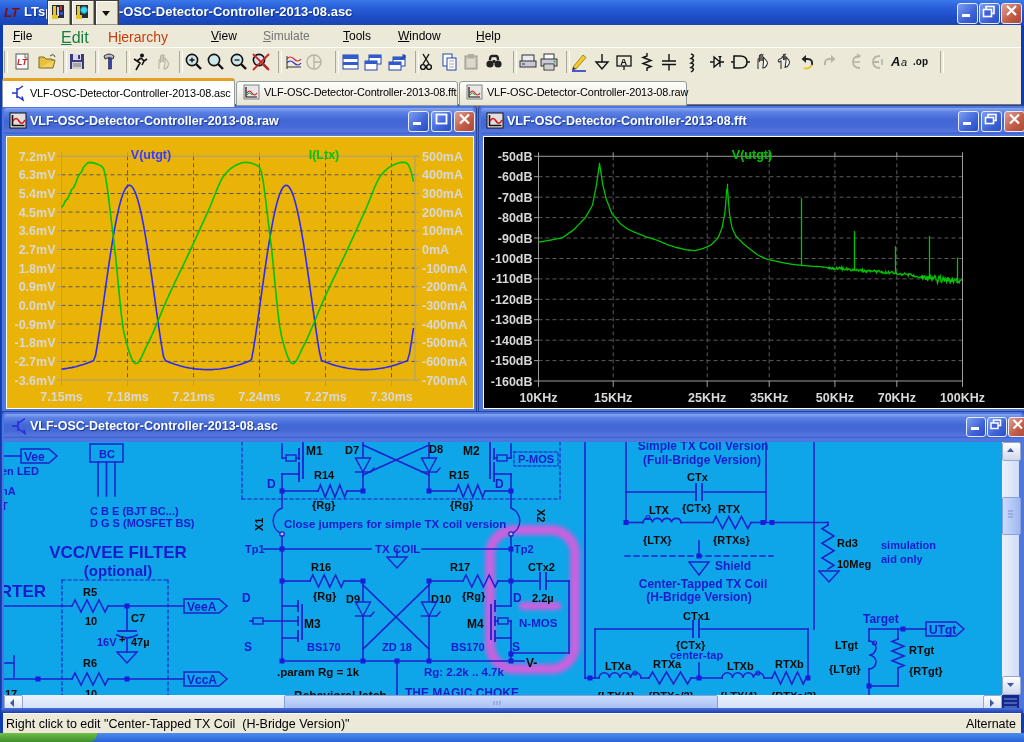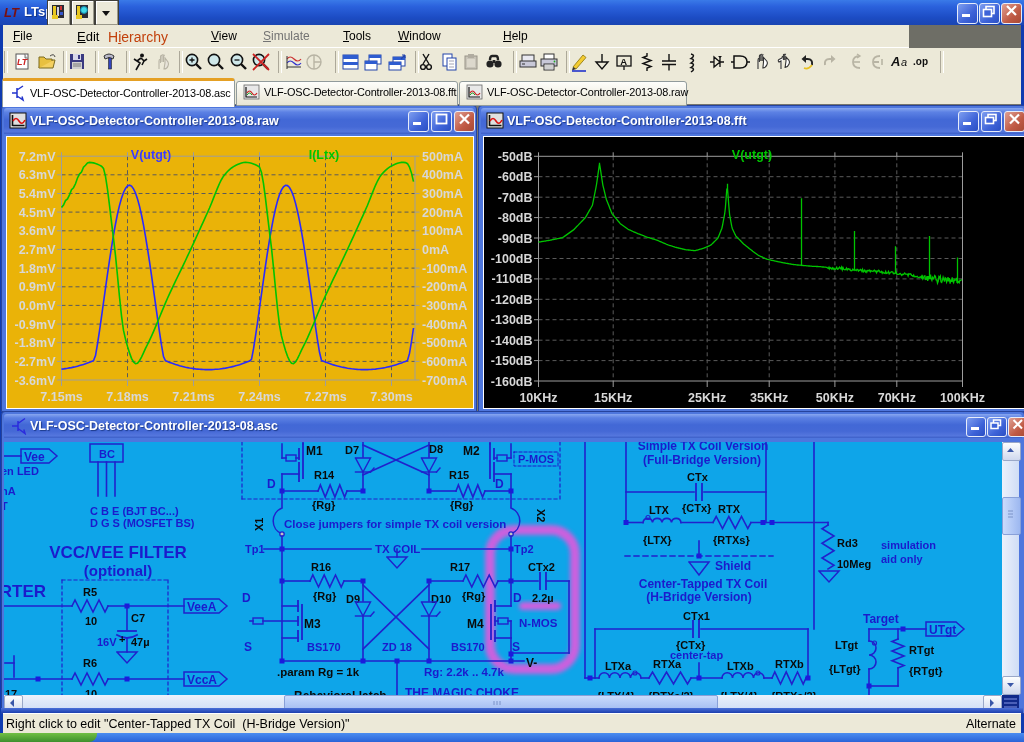--- a/index.html
+++ b/index.html
@@ -13,20 +13,21 @@
 .wbtn.cls{background:linear-gradient(135deg,#dfa093 0%,#c05a45 60%,#a84a35 100%)}
 svg text{font-family:"Liberation Sans",sans-serif}
 </style></head><body>
 <div class="abs" style="left:0;top:0;width:3px;height:742px;background:#0f3bb0"></div>
 <div class="abs" style="left:1021px;top:0;width:3px;height:742px;background:#0f3bb0"></div>
 <div class="abs" style="left:0;top:0;width:1024px;height:25px;background:linear-gradient(180deg,#3a7ae8 0%,#2b62dd 25%,#1c4cc4 70%,#1a45b2 100%)">
     <svg class="abs" style="left:4px;top:4px" width="17" height="17">
       <text x="0" y="13" font-size="13" font-style="italic" font-weight="bold" fill="#7a1010">LT</text>
     </svg>
     <div class="abs" style="left:24px;top:4px;color:#fff;font-weight:bold;font-size:13px;text-shadow:1px 1px 1px #103080">LTsp</div>
+    <div class="abs" style="left:119px;top:4px;color:#fff;font-weight:bold;font-size:13px;text-shadow:1px 1px 1px #103080">-OSC-Detector-Controller-2013-08.asc</div>
     <div class="abs" style="left:47px;top:0;width:22px;height:24px;background:#ece9d8;border:1px solid #403f3a;box-shadow:inset -1px -1px 0 #9a988a,inset 1px 1px 0 #fff"><svg width="20" height="22">
         <rect x="4" y="4" width="12" height="13" fill="#2a2a34"></rect>
         <rect x="5" y="5" width="3" height="11" fill="#e8c820"></rect>
         <rect x="9" y="6" width="2" height="9" fill="#d0d0e0"></rect>
         <rect x="12" y="5" width="2" height="4" fill="#cc3333"></rect>
         <rect x="12" y="11" width="3" height="3" fill="#3355cc"></rect>
         <rect x="4" y="14" width="6" height="4" fill="#e8c820"></rect>
       </svg></div>
     <div class="abs" style="left:71px;top:0;width:22px;height:24px;background:#ece9d8;border:1px solid #403f3a;box-shadow:inset -1px -1px 0 #9a988a,inset 1px 1px 0 #fff"><svg width="20" height="22">
         <rect x="4" y="4" width="12" height="13" fill="#2a2a34"></rect>
@@ -41,29 +42,29 @@
         <rect x="3" y="10" width="8" height="3" fill="#fff"></rect>
       </svg></div>
     <div class="wbtn" style="left:979px;top:3px"><svg width="17" height="15">
         <rect x="5" y="2.5" width="8" height="7" fill="none" stroke="#fff" stroke-width="1.6"></rect>
         <rect x="2.5" y="5.5" width="8" height="7" fill="#3e63d8" stroke="#fff" stroke-width="1.6"></rect>
       </svg></div>
     <div class="wbtn cls" style="left:1001px;top:3px"><svg width="17" height="15">
         <path d="M4 2 L13 11 M13 2 L4 11" stroke="#fff" stroke-width="2.2"></path>
       </svg></div>
   </div>
-<div class="abs" style="left:3px;top:25px;width:906px;height:22px;background:#ece9d8;border-bottom:1px solid #fff">
+<div class="abs" style="left:3px;top:25px;width:1018px;height:22px;background:#ece9d8;border-bottom:1px solid #fff">
     <div class="abs" style="left:10px;top:4px;font-size:12px;color:#000"><span style="text-decoration:underline">F</span>ile</div>
-    <div class="abs" style="left:74px;top:4px;font-size:13px;color:#000000"><span style="text-decoration:underline">E</span>dit</div>
+    <div class="abs" style="left:58px;top:4px;font-size:16px;color:#15803d"><span style="text-decoration:underline">E</span>dit</div>
     <div class="abs" style="left:105px;top:4px;font-size:14px;color:#c2410c">H<span style="text-decoration:underline">i</span>erarchy</div>
     <div class="abs" style="left:208px;top:4px;font-size:12px;color:#000"><span style="text-decoration:underline">V</span>iew</div>
     <div class="abs" style="left:260px;top:4px;font-size:12px;color:#737373"><span style="text-decoration:underline">S</span>imulate</div>
     <div class="abs" style="left:340px;top:4px;font-size:12px;color:#000"><span style="text-decoration:underline">T</span>ools</div>
     <div class="abs" style="left:395px;top:4px;font-size:12px;color:#000"><span style="text-decoration:underline">W</span>indow</div>
-    <div class="abs" style="left:500px;top:4px;font-size:12px;color:#000"><span style="text-decoration:underline">H</span>elp</div>
+    <div class="abs" style="left:473px;top:4px;font-size:12px;color:#000"><span style="text-decoration:underline">H</span>elp</div>
   </div>
 <div class="abs" style="left:3px;top:48px;width:1018px;height:29px;background:#ece9d8;border-bottom:1px solid #c9c6b8">
     <div class="abs" style="left:1px;top:3px;width:2px;height:22px;border-left:1px solid #aca899;border-right:1px solid #fff"></div>
     <div class="abs" style="left:60px;top:3px;width:2px;height:22px;border-left:1px solid #aca899;border-right:1px solid #fff"></div>
     <div class="abs" style="left:92px;top:3px;width:2px;height:22px;border-left:1px solid #aca899;border-right:1px solid #fff"></div>
     <div class="abs" style="left:123px;top:3px;width:2px;height:22px;border-left:1px solid #aca899;border-right:1px solid #fff"></div>
     <div class="abs" style="left:176px;top:3px;width:2px;height:22px;border-left:1px solid #aca899;border-right:1px solid #fff"></div>
     <div class="abs" style="left:275px;top:3px;width:2px;height:22px;border-left:1px solid #aca899;border-right:1px solid #fff"></div>
     <div class="abs" style="left:332px;top:3px;width:2px;height:22px;border-left:1px solid #aca899;border-right:1px solid #fff"></div>
     <div class="abs" style="left:412px;top:3px;width:2px;height:22px;border-left:1px solid #aca899;border-right:1px solid #fff"></div>

